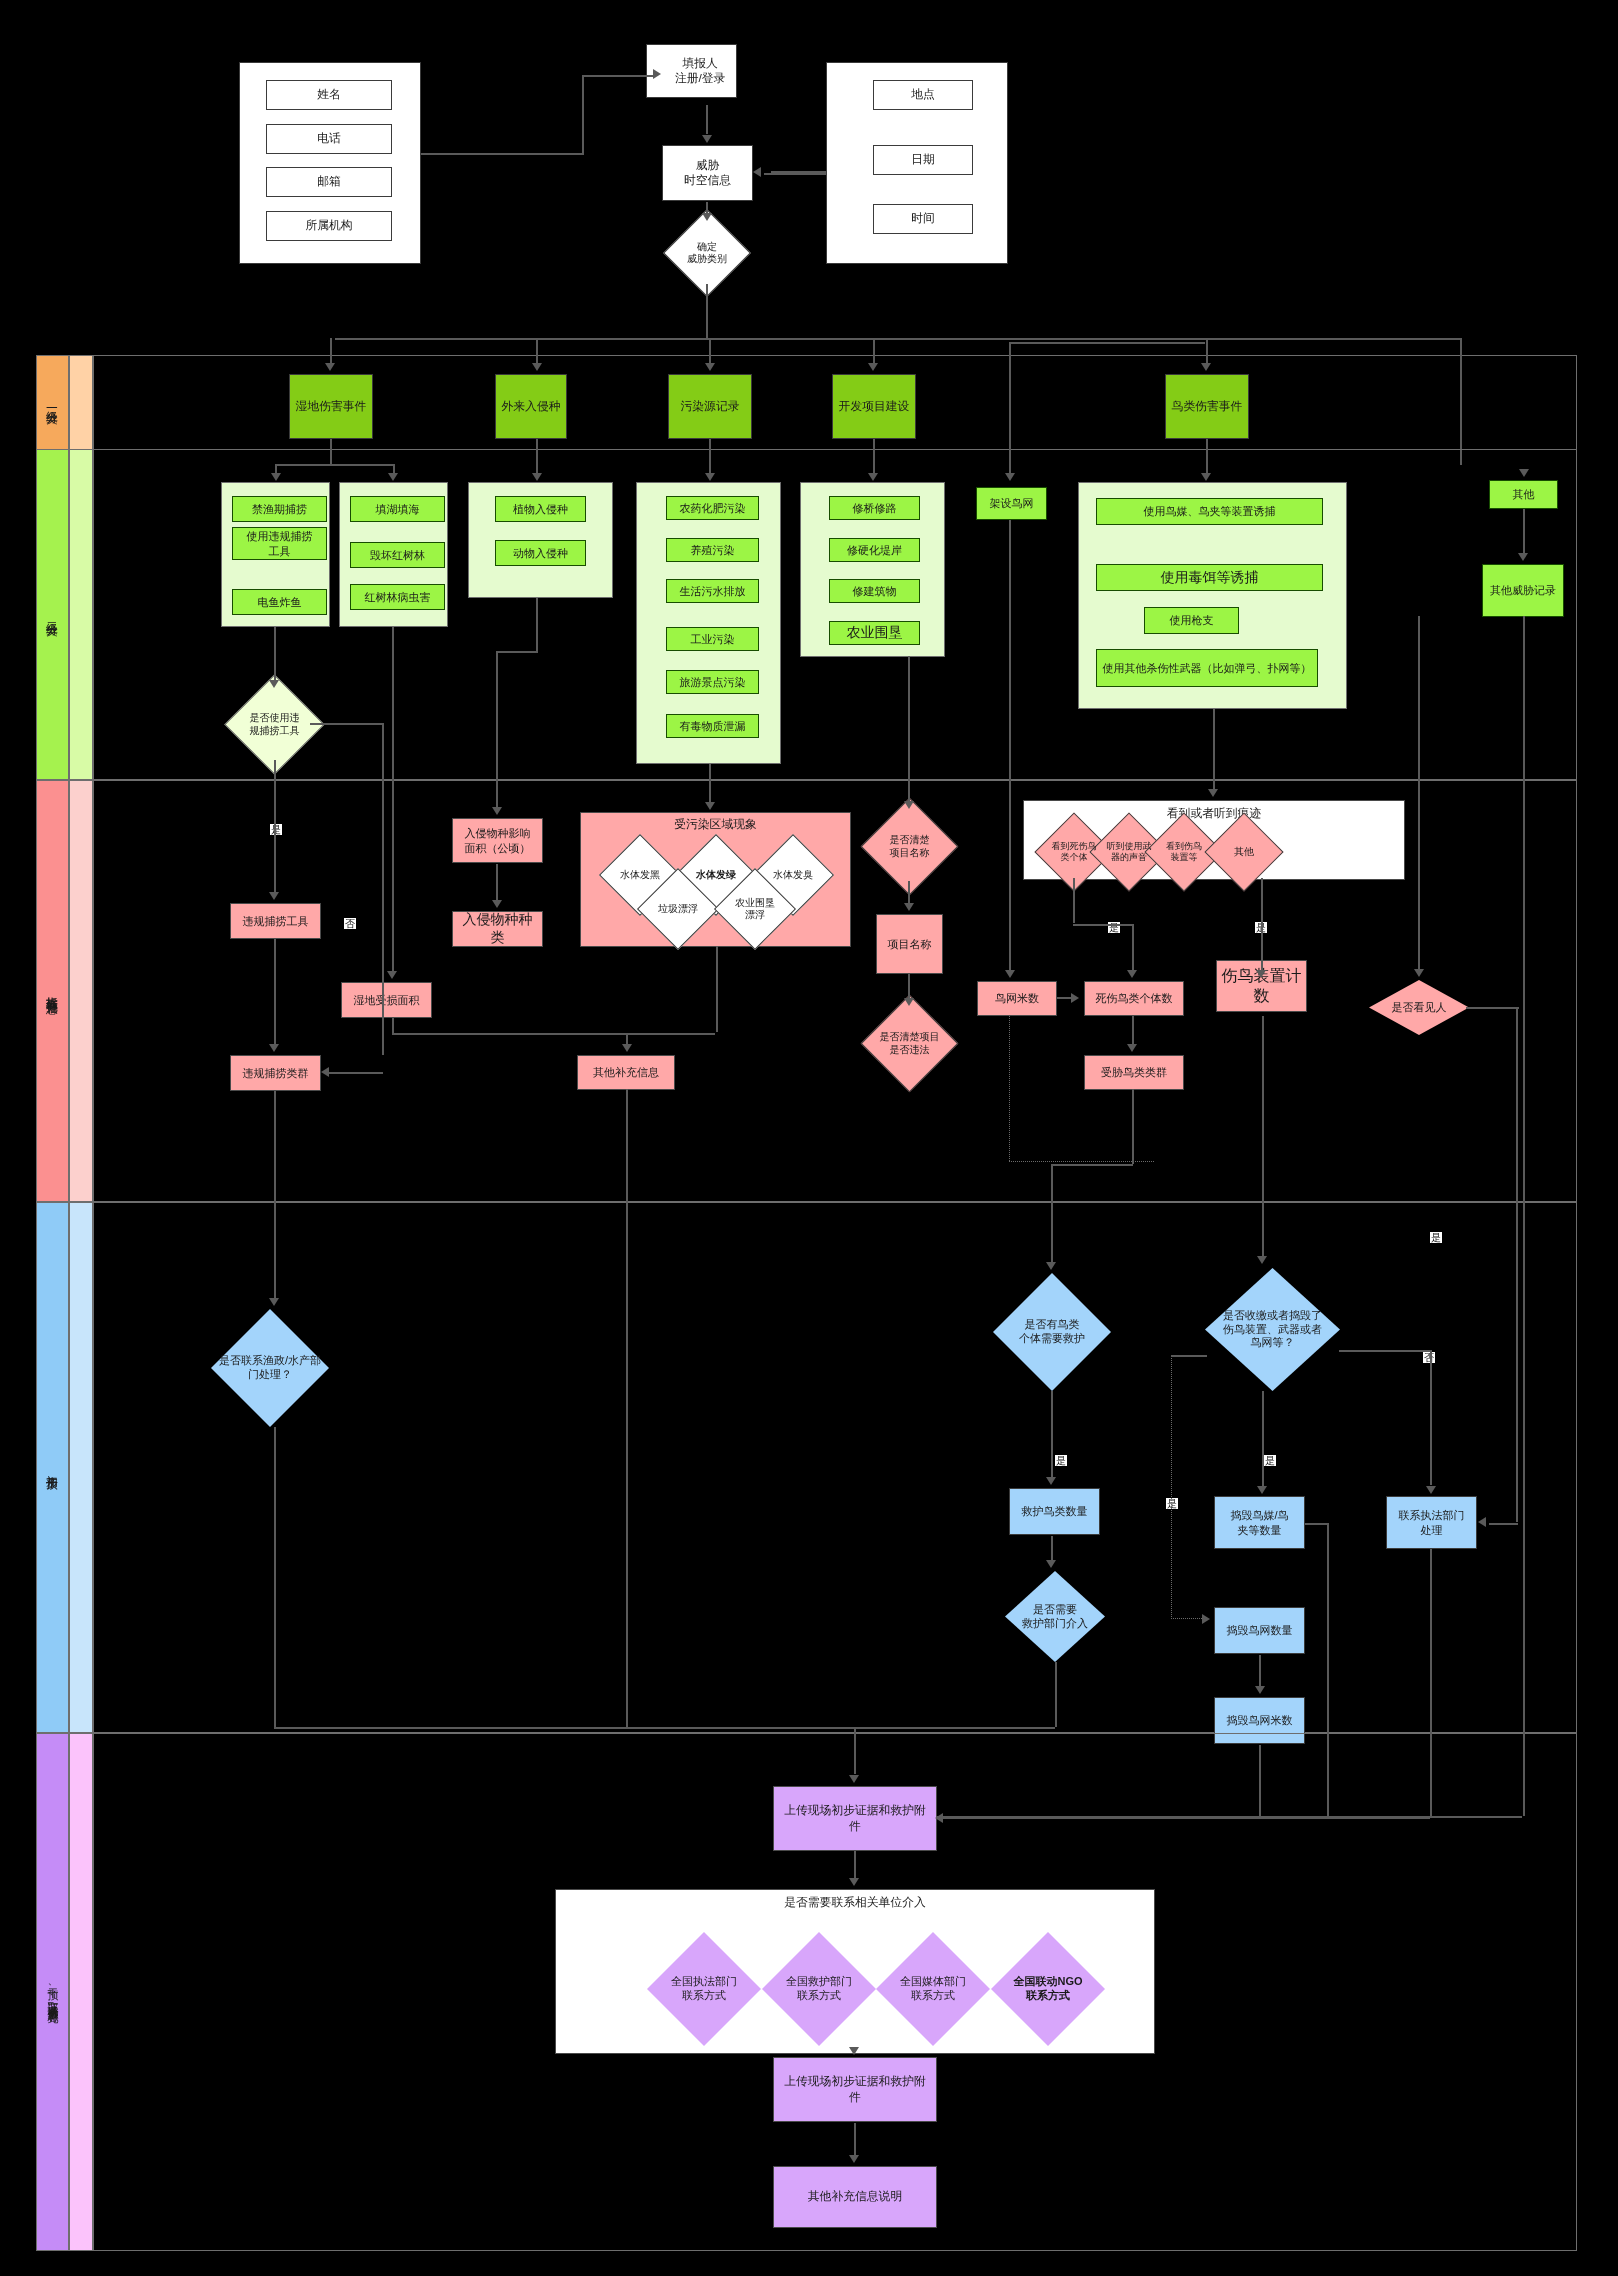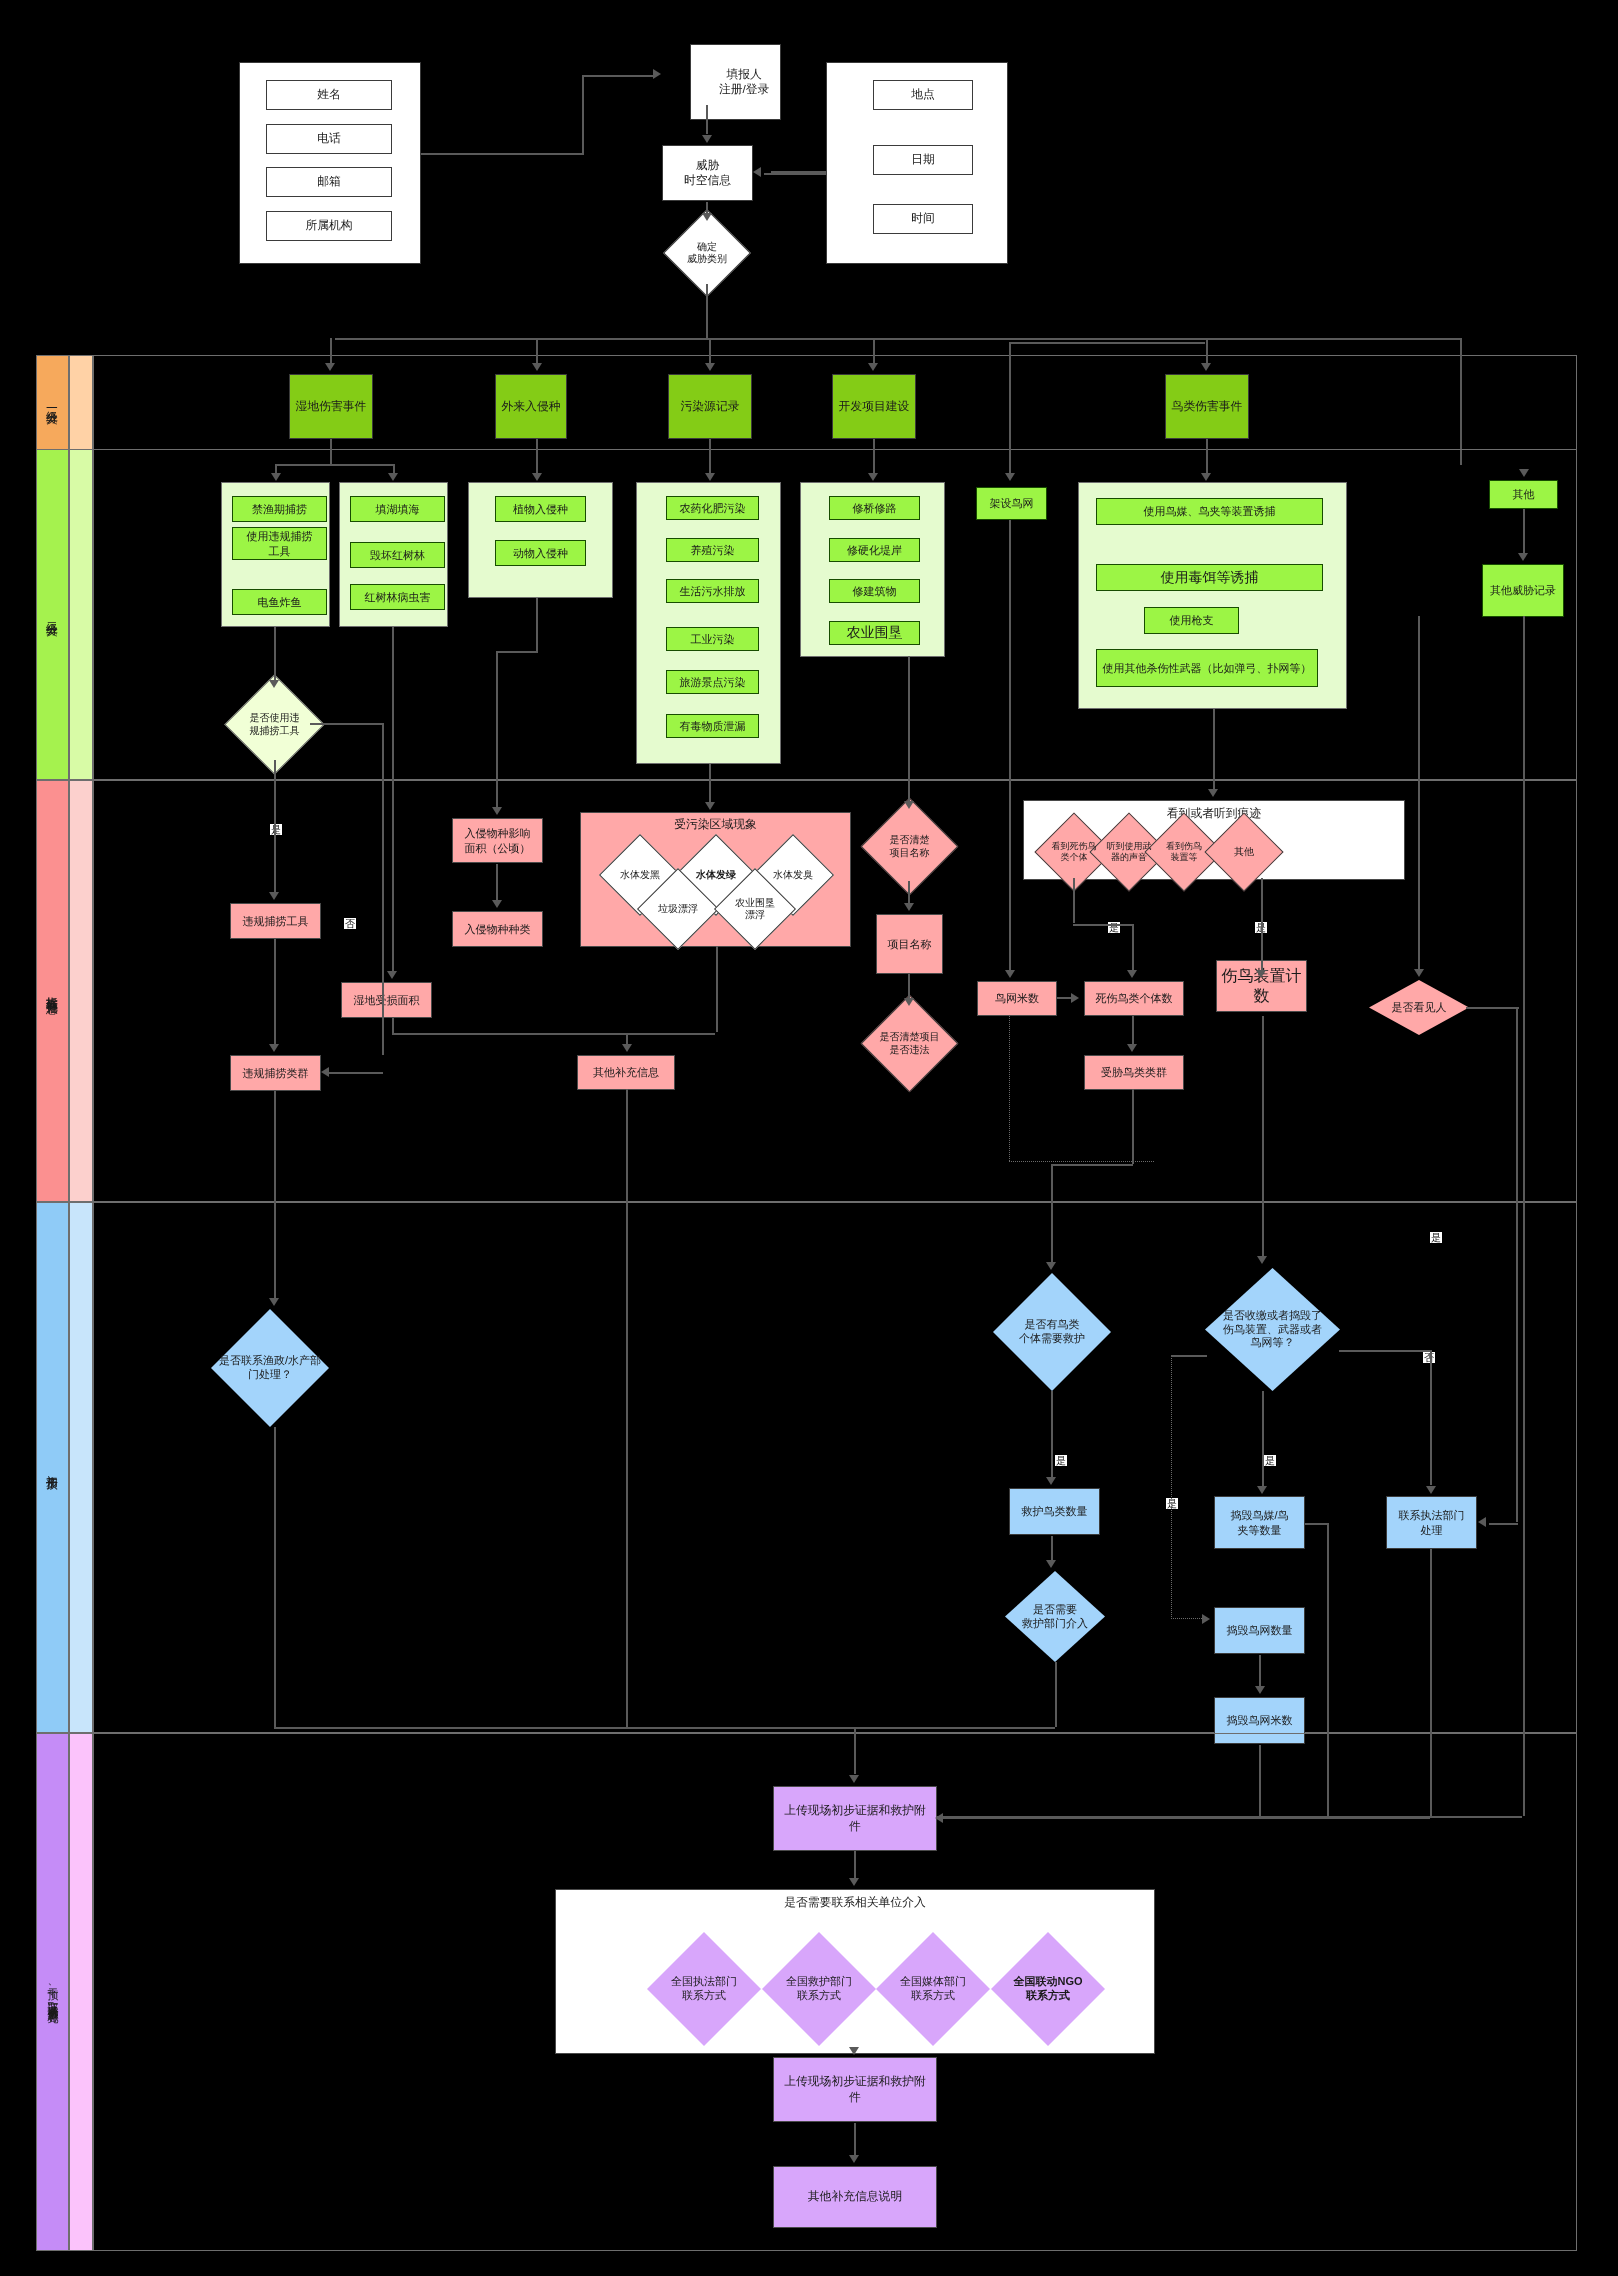--- a/index.html
+++ b/index.html
@@ -66,21 +66,21 @@
   <div class="n box" style="left:266px;top:80px;width:126px;height:30px;">姓名</div>
   <div class="n box" style="left:266px;top:124px;width:126px;height:30px;">电话</div>
   <div class="n box" style="left:266px;top:167px;width:126px;height:30px;">邮箱</div>
   <div class="n box" style="left:266px;top:211px;width:126px;height:30px;">所属机构</div>
 
   <div class="n box" style="left:826px;top:62px;width:182px;height:202px;background:#fff;"></div>
   <div class="n box" style="left:873px;top:80px;width:100px;height:30px;">地点</div>
   <div class="n box" style="left:873px;top:145px;width:100px;height:30px;">日期</div>
   <div class="n box" style="left:873px;top:204px;width:100px;height:30px;">时间</div>
 
-  <div class="n box" style="left:690px;top:44px;width:91px;height:76px;flex-direction:column;padding-left:20px;">
+  <div class="n box" style="left:646px;top:44px;width:91px;height:54px;flex-direction:column;padding-left:20px;">
     <div>填报人</div>
     <div>注册/登录</div>
   </div>
 
   <div class="n box" style="left:662px;top:145px;width:91px;height:56px;flex-direction:column;">
     <div>威胁</div>
     <div>时空信息</div>
   </div>
 
   <div class="dia d-white" style="left:676px;top:222px;width:62px;height:62px;">
@@ -240,21 +240,21 @@
   <div class="ln lnv" style="left:274px;top:939px;height:105px;"></div>
   <div class="arw down" style="left:269px;top:1044px;"></div>
 
   <div class="ln lnv" style="left:392px;top:627px;height:344px;"></div>
   <div class="arw down" style="left:387px;top:971px;"></div>
 
   <div class="n pink" style="left:452px;top:818px;width:91px;height:45px;font-size:11px;flex-direction:column;">
     <div>入侵物种影响</div>
     <div>面积（公顷）</div>
   </div>
-  <div class="n pink" style="left:452px;top:911px;width:91px;height:36px;font-size:11px;">入侵物种种类</div>
+  <div class="n pink" style="left:452px;top:911px;width:91px;height:36px;font-size:14px;">入侵物种种类</div>
   <div class="ln lnv" style="left:536px;top:598px;height:53px;"></div>
   <div class="ln lnh" style="left:496px;top:651px;width:42px;"></div>
   <div class="ln lnv" style="left:496px;top:651px;height:156px;"></div>
   <div class="arw down" style="left:492px;top:807px;"></div>
   <div class="ln lnv" style="left:496px;top:864px;height:36px;"></div>
   <div class="arw down" style="left:492px;top:900px;"></div>
 
   <div class="n pink" style="left:580px;top:812px;width:271px;height:135px;"></div>
   <div class="grptitle" style="left:580px;top:817px;width:271px;">受污染区域现象</div>
 

